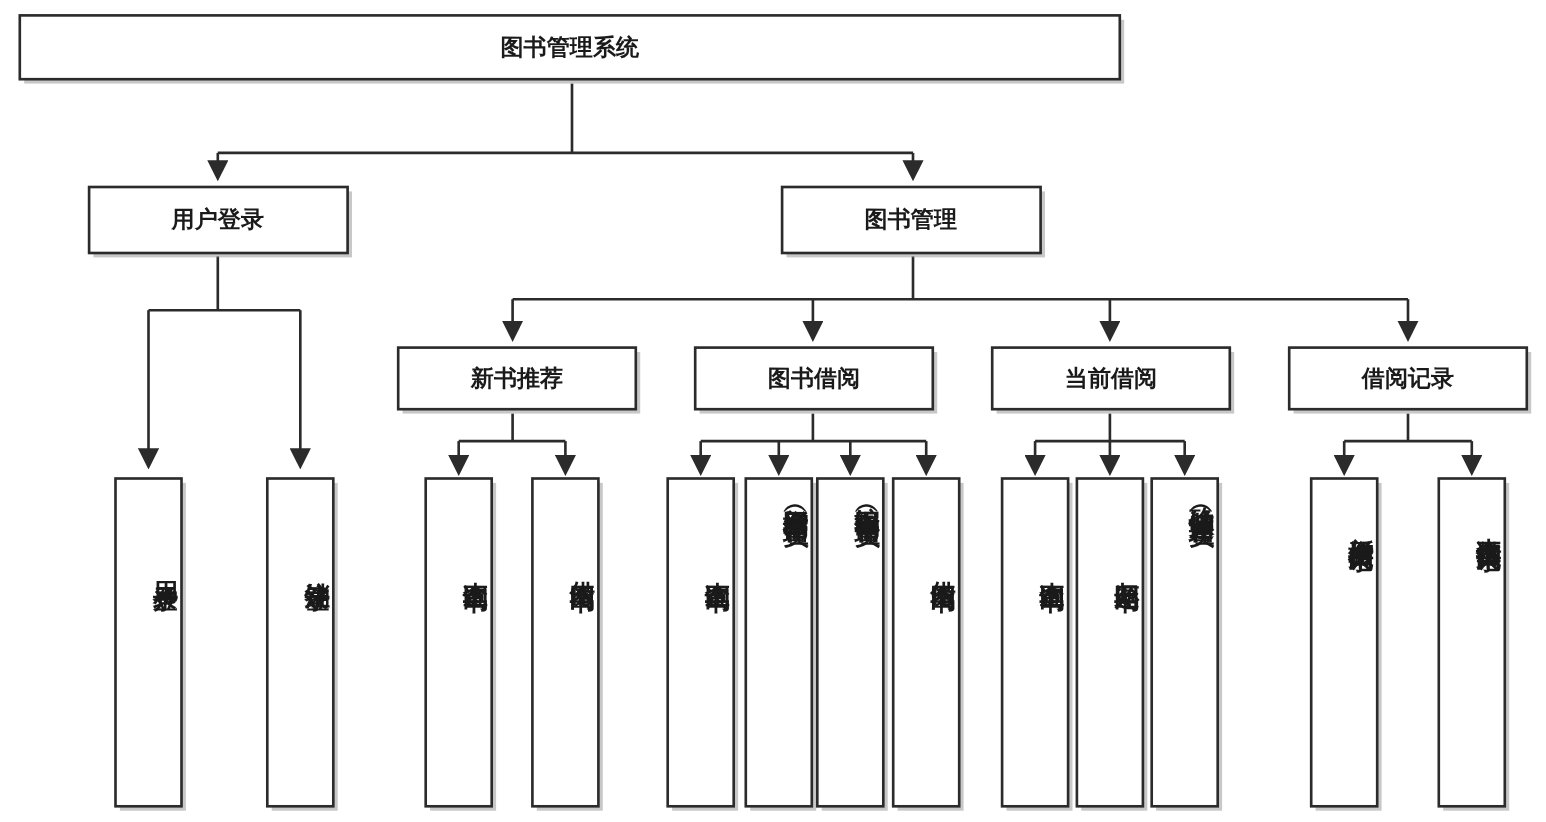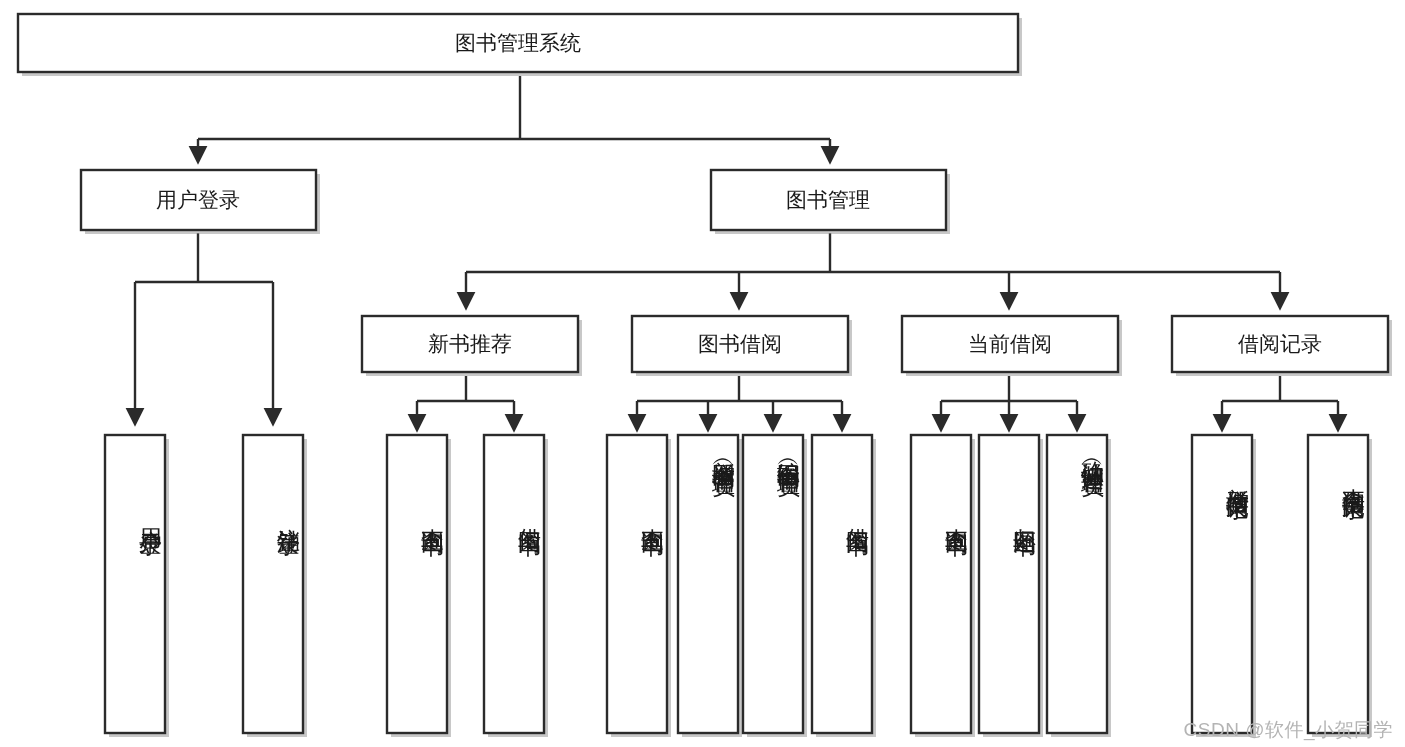--- a/index.html
+++ b/index.html
@@ -11,20 +11,21 @@
     width: 1405px;
     height: 747px;
     font-family: "Liberation Sans", "DejaVu Sans", sans-serif;
     overflow: hidden;
   }
   #diagram-root {
     position: relative;
     width: 1405px;
     height: 747px;
     background: #ffffff;
+    font-weight: bold;
   }
   svg#tree-svg {
     position: absolute;
     left: 0;
     top: 0;
     width: 1405px;
     height: 747px;
   }
   .node-box {
     fill: #ffffff;
@@ -239,14 +240,13 @@
   <div class="leaf-label" style="left:746px; top:443px; width:54px; height:290px;">编辑图书（管理员）</div>
   <div class="leaf-label" style="left:815px; top:510px; width:54px; height:220px;">借阅图书</div>
 
   <div class="leaf-label" style="left:914px; top:510px; width:54px; height:220px;">查询图书</div>
   <div class="leaf-label" style="left:982px; top:510px; width:54px; height:220px;">归还图书</div>
   <div class="leaf-label" style="left:1050px; top:443px; width:54px; height:290px;">确认归还（管理员）</div>
 
   <div class="leaf-label" style="left:1195px; top:470px; width:54px; height:260px;">新增借阅记录</div>
   <div class="leaf-label" style="left:1311px; top:470px; width:54px; height:260px;">查询借阅记录</div>
 
-  <div class="watermark">CSDN @软件_小贺同学</div>
 </div>
 
 </body></html>

